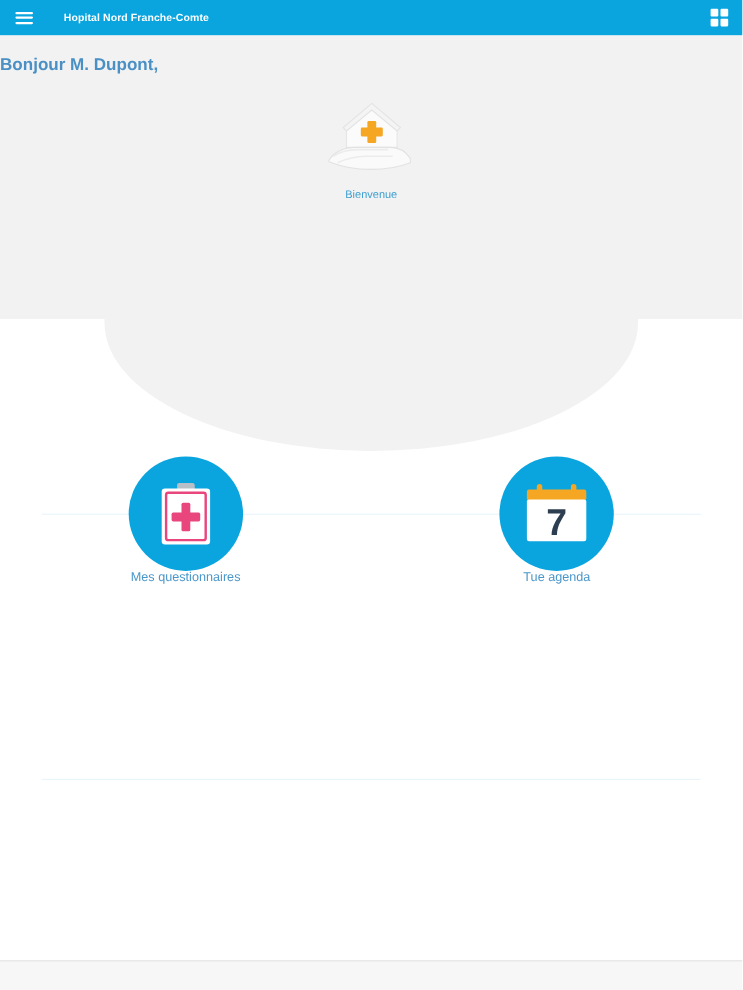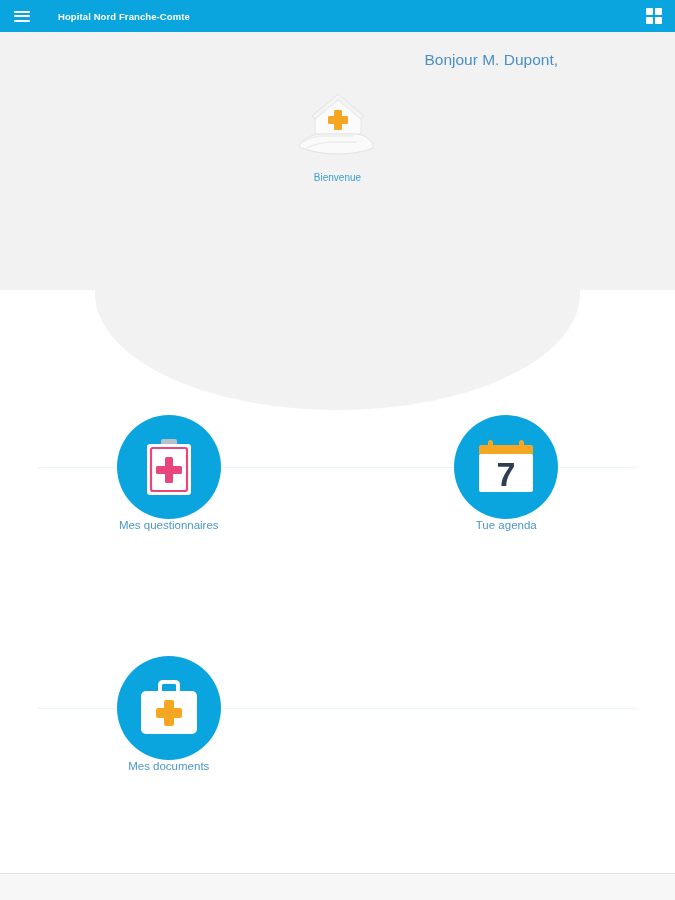--- a/index.html
+++ b/index.html
@@ -91,23 +91,24 @@
     height: 160px;
     background: #f2f2f2;
     border-bottom-left-radius: 250px 120px;
     border-bottom-right-radius: 250px 120px;
     z-index: 3;
   }
   .greeting {
     position: absolute;
     top: 19px;
     width: 558px;
-    text-align: right;
+    text-align: left;
     color: #4a90c4;
     font-size: 15.5px;
+    font-weight: bold;
   }
   .hero-logo {
     position: absolute;
     top: 58px;
     left: 0;
     width: 675px;
     display: flex;
     justify-content: center;
   }
   .welcome {
@@ -247,31 +248,20 @@
             <text x="30" y="48" font-family="'Liberation Sans', sans-serif" font-size="34" font-weight="bold" fill="#2c3e50" text-anchor="middle">7</text>
           </svg>
         </div>
         <div class="tile-label">Tue agenda</div>
       </div>
     </div>
 
     <div class="tile-row">
       <div class="divider"></div>
 
-      <div class="tile">
-        <div class="tile-circle">
-          <svg width="62" height="56" viewBox="0 0 62 56" xmlns="http://www.w3.org/2000/svg">
-            <path d="M22,10 L22,5 C22,3 23.5,2 25.5,2 L36.5,2 C38.5,2 40,3 40,5 L40,10" fill="none" stroke="#ffffff" stroke-width="4" stroke-linecap="round"></path>
-            <rect x="3" y="11" width="56" height="43" rx="5" fill="#ffffff"></rect>
-            <rect x="26" y="20" width="10" height="26" rx="2" fill="#f5a623"></rect>
-            <rect x="18" y="28" width="26" height="10" rx="2" fill="#f5a623"></rect>
-          </svg>
-        </div>
-        <div class="tile-label">Mes documents</div>
-      </div>
 
     </div>
 
   </div>
 
   <div class="bottom-strip"></div>
 
 </div>
 
 </body></html>

